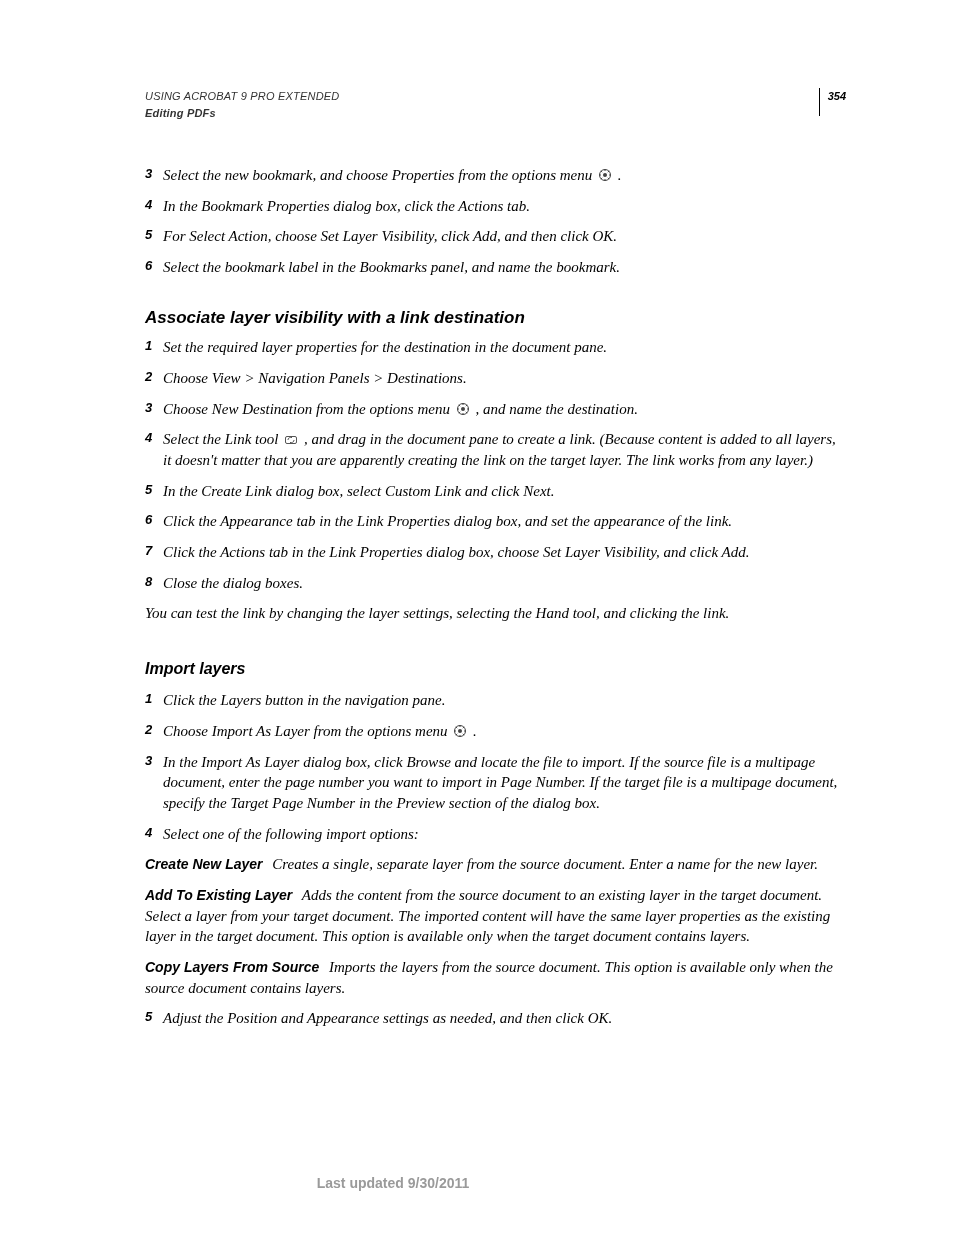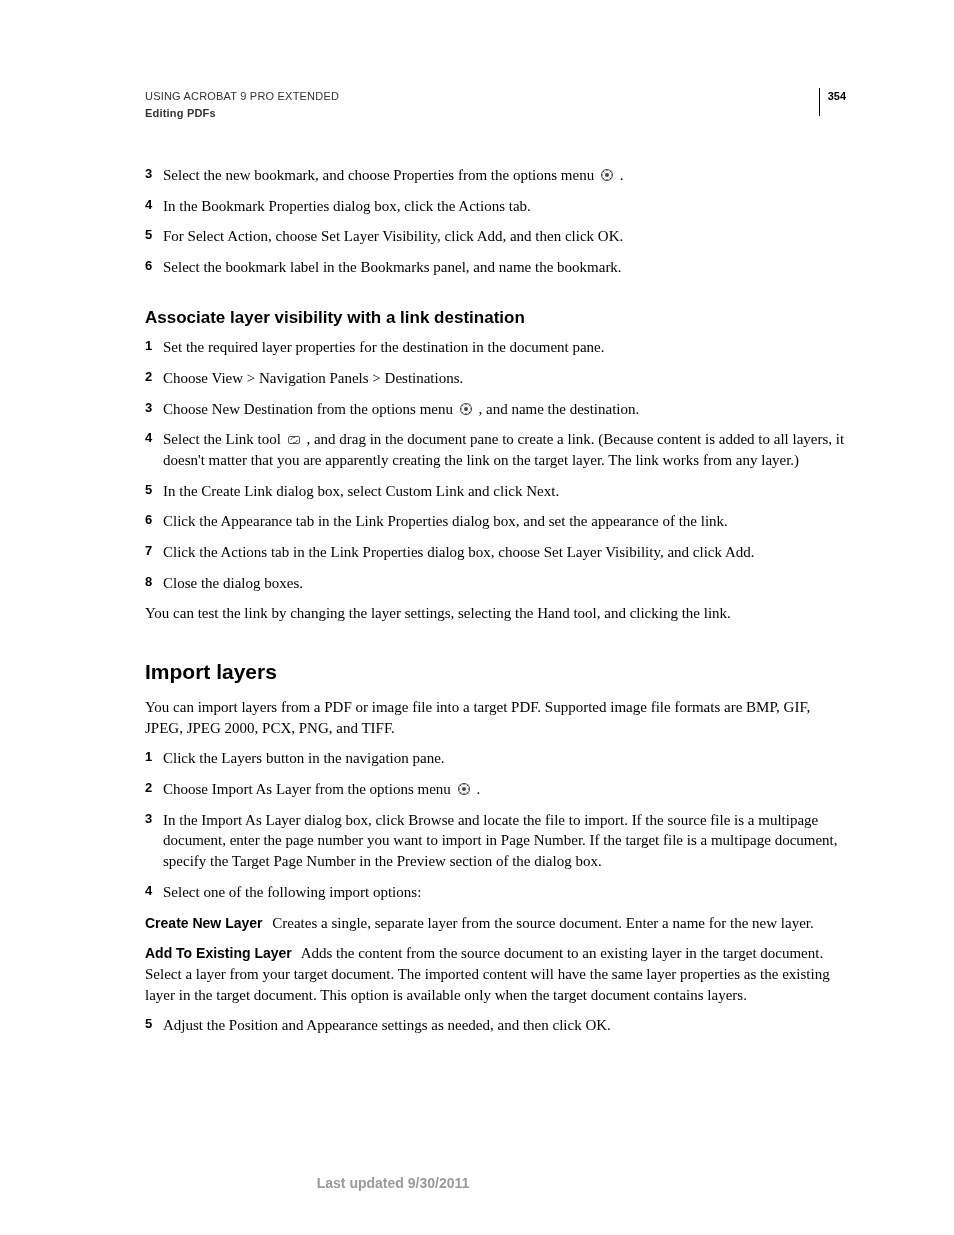--- a/index.html
+++ b/index.html
@@ -7,20 +7,21 @@
     width: 954px;
     height: 1235px;
     background: #fff;
     font-family: "Minion Pro", Georgia, "Times New Roman", serif;
     color: #000;
     position: relative;
   }
   .page {
     padding: 88px 108px 0 145px;
     position: relative;
+    font-style: italic;
   }
   .header-row {
     display: flex;
     justify-content: space-between;
     align-items: flex-start;
     margin-bottom: 44px;
   }
   .header-left {
     font-family: "Myriad Pro", "Helvetica Neue", Arial, sans-serif;
     font-size: 11px;
@@ -63,21 +64,21 @@
   h3.subheading {
     font-family: "Myriad Pro", "Helvetica Neue", Arial, sans-serif;
     font-weight: 700;
     font-size: 17px;
     margin-top: 28px;
     margin-bottom: 8px;
   }
   h2.heading {
     font-family: "Myriad Pro", "Helvetica Neue", Arial, sans-serif;
     font-weight: 700;
-    font-size: 21px;
+    font-size: 16px;
     margin-top: 34px;
     margin-bottom: 10px;
   }
   p.body {
     margin-bottom: 10px;
   }
   p.defpara {
     margin-bottom: 10px;
   }
   .runin {
@@ -183,21 +184,20 @@
       </li>
       <li><span>In the Create Link dialog box, select Custom Link and click Next.</span></li>
       <li><span>Click the Appearance tab in the Link Properties dialog box, and set the appearance of the link.</span></li>
       <li><span>Click the Actions tab in the Link Properties dialog box, choose Set Layer Visibility, and click Add.</span></li>
       <li><span>Close the dialog boxes.</span></li>
     </ol>
 
     <p class="body">You can test the link by changing the layer settings, selecting the Hand tool, and clicking the link.</p>
 
     <h2 class="heading">Import layers</h2>
-    <p class="body">You can import layers from a PDF or image file into a target PDF. Supported image file formats are BMP, GIF, JPEG, JPEG 2000, PCX, PNG, and TIFF.</p>
 
     <ol class="steps">
       <li><span>Click the Layers button in the navigation pane.</span></li>
       <li>
         <span>Choose Import As Layer from the options menu </span>
         <span class="icon">
           <svg width="14" height="14" viewBox="0 0 14 14">
               <circle cx="7" cy="7" r="5.5" fill="none" stroke="#444" stroke-width="1"></circle>
               <circle cx="7" cy="7" r="2" fill="#444"></circle>
               <line x1="7" y1="1" x2="7" y2="3" stroke="#444"></line>
@@ -217,20 +217,24 @@
     </ol>
 
     <p class="defpara">
       <span class="runin">Create New Layer</span>
       <span>Creates a single, separate layer from the source document. Enter a name for the new layer.</span>
     </p>
     <p class="defpara">
       <span class="runin">Add To Existing Layer</span>
       <span>Adds the content from the source document to an existing layer in the target document. Select a layer from your target document. The imported content will have the same layer properties as the existing layer in the target document. This option is available only when the target document contains layers.</span>
     </p>
+    <p class="defpara">
+      <span class="runin">Copy Layers From Source</span>
+      <span>Imports the layers from the source document. This option is available only when the source document contains layers.</span>
+    </p>
 
     <ol class="steps" style="--start:4">
       <li><span>Adjust the Position and Appearance settings as needed, and then click OK.</span></li>
     </ol>
 
   </div>
 </div>
 
 <div class="footer">Last updated 9/30/2011</div>
 

